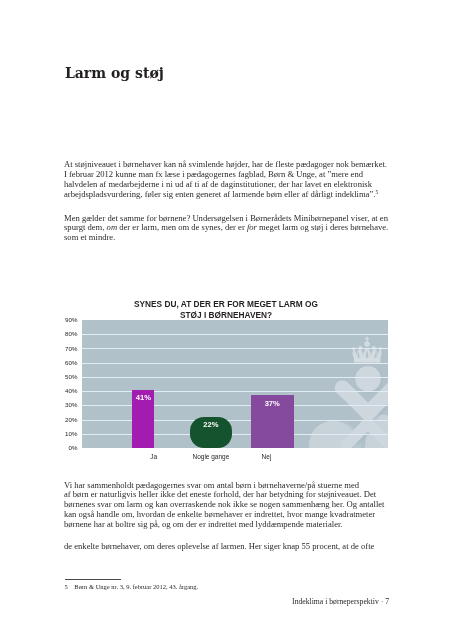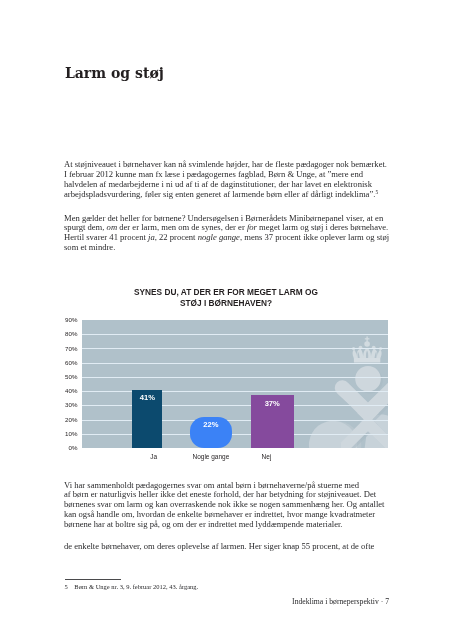--- a/index.html
+++ b/index.html
@@ -10,21 +10,21 @@
   .title{position:absolute;left:64.9px;top:64px;font-family:"DejaVu Serif Condensed","DejaVu Serif",serif;
          font-weight:bold;font-size:15.6px;color:#231f20;line-height:18px;white-space:nowrap;}
 
   .para{position:absolute;left:64px;width:324px;font-family:"Liberation Serif",serif;
         font-size:8.6px;color:#2a2a2c;}
   .para .ln{display:block;height:9.95px;line-height:9.95px;white-space:nowrap;}
   .para i{font-style:italic;}
   .para sup{font-size:5.4px;vertical-align:2.6px;line-height:0;}
 
   
-  .chart-title{position:absolute;left:64px;top:287px;width:324px;text-align:center;
+  .chart-title{position:absolute;left:64px;top:299px;width:324px;text-align:center;
       font-family:"Liberation Sans",sans-serif;font-weight:bold;font-size:8.3px;
       letter-spacing:0px;color:#231f20;line-height:11.1px;}
   .plot{position:absolute;left:82px;top:320px;width:306px;height:128px;background:#b0c1ca;overflow:hidden;}
   .grid{position:absolute;left:0;width:306px;height:1px;background:#e1ecf4;}
   .bar{position:absolute;bottom:0;}
   .barlabel{position:absolute;left:0;width:100%;text-align:center;
       font-family:"Liberation Sans",sans-serif;font-weight:bold;font-size:7.6px;color:#ffffff;}
   .ylab{position:absolute;text-align:right;font-family:"Liberation Sans",sans-serif;
       font-size:6.2px;color:#231f20;width:24px;line-height:7px;}
   .xlab{position:absolute;text-align:center;font-family:"Liberation Sans",sans-serif;
@@ -43,23 +43,22 @@
 
   <div class="title">Larm og støj</div>
 
   <div class="para" id="p1" style="top:160.2px">
       <span class="ln" style="word-spacing: 0px;">At støjniveauet i børnehaver kan nå svimlende højder, har de fleste pædagoger nok bemærket.</span>
       <span class="ln">I februar 2012 kunne man fx læse i pædagogernes fagblad, Børn &amp; Unge, at ”mere end</span>
       <span class="ln" style="word-spacing: 0px;">halvdelen af medarbejderne i ni ud af ti af de daginstitutioner, der har lavet en elektronisk</span>
       <span class="ln">arbejdspladsvurdering, føler sig enten generet af larmende børn eller af dårligt indeklima”.<sup>5</sup></span>
     </div>
   <div class="para" id="p2" style="top:213.5px">
-      <span class="ln" style="word-spacing: 0px;">Men gælder det heller for børnene? Undersøgelsen i Børnerådets Minibørnepanel viser, at en</span>
+      <span class="ln" style="word-spacing: 0px;">Men gælder det samme for børnene? Undersøgelsen i Børnerådets Minibørnepanel viser, at en</span>
       <span class="ln" style="word-spacing: 0px;">spurgt dem, <i>om</i> der er larm, men om de synes, der er <i>for</i> meget larm og støj i deres børnehave.</span>
-      <span class="ln" style="word-spacing: 0px;">Hertil svarer 41 procent <i>ja</i>, 22 procent <i>nogle gange</i>, mens 37 procent ikke oplever larm og støj</span>
       <span class="ln">som et mindre.</span>
     </div>
 
   <div class="chart-title">
     <span>SYNES DU, AT DER ER FOR MEGET LARM OG</span><br>
     <span>STØJ I BØRNEHAVEN?</span>
   </div>
 
   <div class="plot" id="plot">
     <svg class="wm" width="306" height="128" viewBox="82 320 306 128" style="position:absolute;left:0;top:0;">
@@ -121,24 +120,24 @@
       </g>
       </svg>
   <div class="grid" style="top: 14.2222px;"></div>
       <div class="grid" style="top: 28.4444px;"></div>
       <div class="grid" style="top: 42.6667px;"></div>
       <div class="grid" style="top: 56.8889px;"></div>
       <div class="grid" style="top: 71.1111px;"></div>
       <div class="grid" style="top: 85.3333px;"></div>
       <div class="grid" style="top: 99.5556px;"></div>
       <div class="grid" style="top: 113.778px;"></div>
-      <div class="bar" style="left: 50.35px; width: 30px; height: 58.3111px; background: #0c4a6e;">
+      <div class="bar" style="left: 50.35px; width: 22px; height: 58.3111px; background: #a21caf;">
         <div class="barlabel" style="top: 3.4px;">41%</div>
       </div>
-      <div class="bar" style="left: 107.65px; width: 42.5px; height: 31.2889px; background: #3b82f6; border-radius: 14px;">
+      <div class="bar" style="left: 107.65px; width: 42.5px; height: 31.2889px; background: #14532d; border-radius: 14px;">
         <div class="barlabel" style="top: 3.4px;">22%</div>
       </div>
       <div class="bar" style="left: 169px; width: 42.5px; height: 52.6222px; background: rgb(133, 74, 157);">
         <div class="barlabel" style="top: 3.4px;">37%</div>
       </div>
     </div>
   <div id="yaxis">
       <div class="ylab" style="left: 53.5px; top: 316.1px;">90%</div>
       <div class="ylab" style="left: 53.5px; top: 330.322px;">80%</div>
       <div class="ylab" style="left: 53.5px; top: 344.544px;">70%</div>

